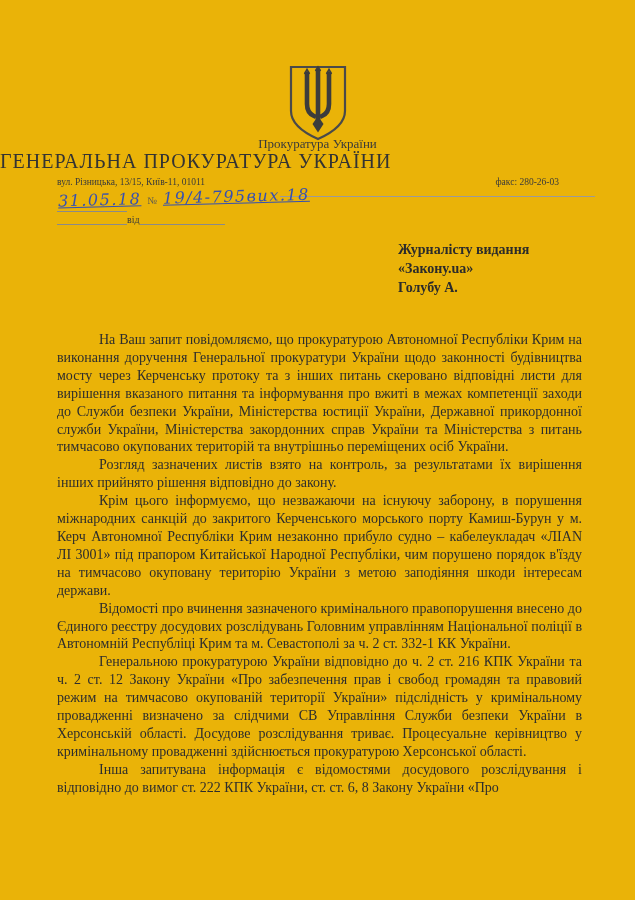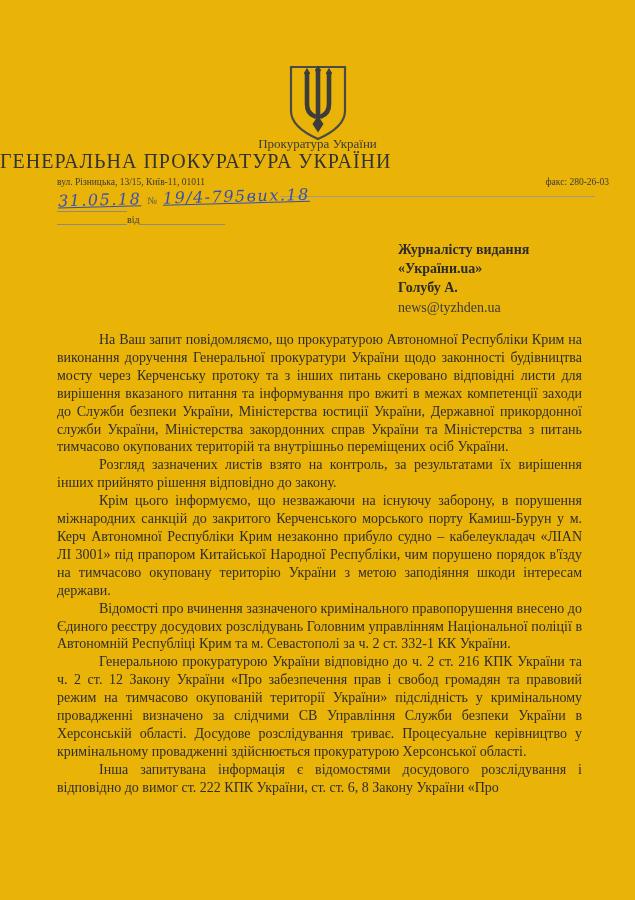--- a/index.html
+++ b/index.html
@@ -17,21 +17,21 @@
   }
   .org-small{
     position:absolute;left:0;top:136px;width:100%;
     text-align:center;font-size:13px;color:#3a3a3a;
   }
   .org-large{
     position:absolute;left:0;top:150px;width:100%;
     font-size:20px;letter-spacing:1px;color:#333;
   }
   .addr-row{
-    position:absolute;left:57px;top:177px;width:552px;
+    position:absolute;left:57px;top:177px;width:502px;
     display:flex;justify-content:space-between;
     font-size:9.5px;color:#3a3a3a;
   }
   .rule-long{
     position:absolute;left:280px;top:196px;width:315px;height:0;
     border-top:1px solid #9a9a9a;
   }
   
   .ref-row{
     position:absolute;left:58px;top:188px;width:260px;
@@ -123,23 +123,22 @@
   <div class="date-blank"></div>
 
   <div class="vid-row">
     <span class="blank b1"></span>
     <span>від</span>
     <span class="blank b2"></span>
   </div>
 
   <div class="recipient">
     <div class="r-bold">Журналісту видання</div>
-    <div class="r-bold">«України.ua»</div>
+    <div class="r-bold">«Закону.ua»</div>
     <div class="r-bold">Голубу А.</div>
-    <div class="r-email">news@tyzhden.ua</div>
   </div>
 
   <div class="body-text">
     <p>На Ваш запит повідомляємо, що прокуратурою Автономної Республіки Крим на виконання доручення Генеральної прокуратури України щодо законності будівництва мосту через Керченську протоку та з інших питань скеровано відповідні листи для вирішення вказаного питання та інформування про вжиті в межах компетенції заходи до Служби безпеки України, Міністерства юстиції України, Державної прикордонної служби України, Міністерства закордонних справ України та Міністерства з питань тимчасово окупованих територій та внутрішньо переміщених осіб України.</p>
     <p>Розгляд зазначених листів взято на контроль, за результатами їх вирішення інших прийнято рішення відповідно до закону.</p>
     <p>Крім цього інформуємо, що незважаючи на існуючу заборону, в порушення міжнародних санкцій до закритого Керченського морського порту Камиш-Бурун у м. Керч Автономної Республіки Крим незаконно прибуло судно – кабелеукладач «ЛІAN ЛІ 3001» під прапором Китайської Народної Республіки, чим порушено порядок в'їзду на тимчасово окуповану територію України з метою заподіяння шкоди інтересам держави.</p>
     <p>Відомості про вчинення зазначеного кримінального правопорушення внесено до Єдиного реєстру досудових розслідувань Головним управлінням Національної поліції в Автономній Республіці Крим та м. Севастополі за ч. 2 ст. 332-1 КК України.</p>
     <p>Генеральною прокуратурою України відповідно до ч. 2 ст. 216 КПК України та ч. 2 ст. 12 Закону України «Про забезпечення прав і свобод громадян та правовий режим на тимчасово окупованій території України» підслідність у кримінальному провадженні визначено за слідчими СВ Управління Служби безпеки України в Херсонській області. Досудове розслідування триває. Процесуальне керівництво у кримінальному провадженні здійснюється прокуратурою Херсонської області.</p>
     <p>Інша запитувана інформація є відомостями досудового розслідування і відповідно до вимог ст. 222 КПК України, ст. ст. 6, 8 Закону України «Про</p>
   </div>

